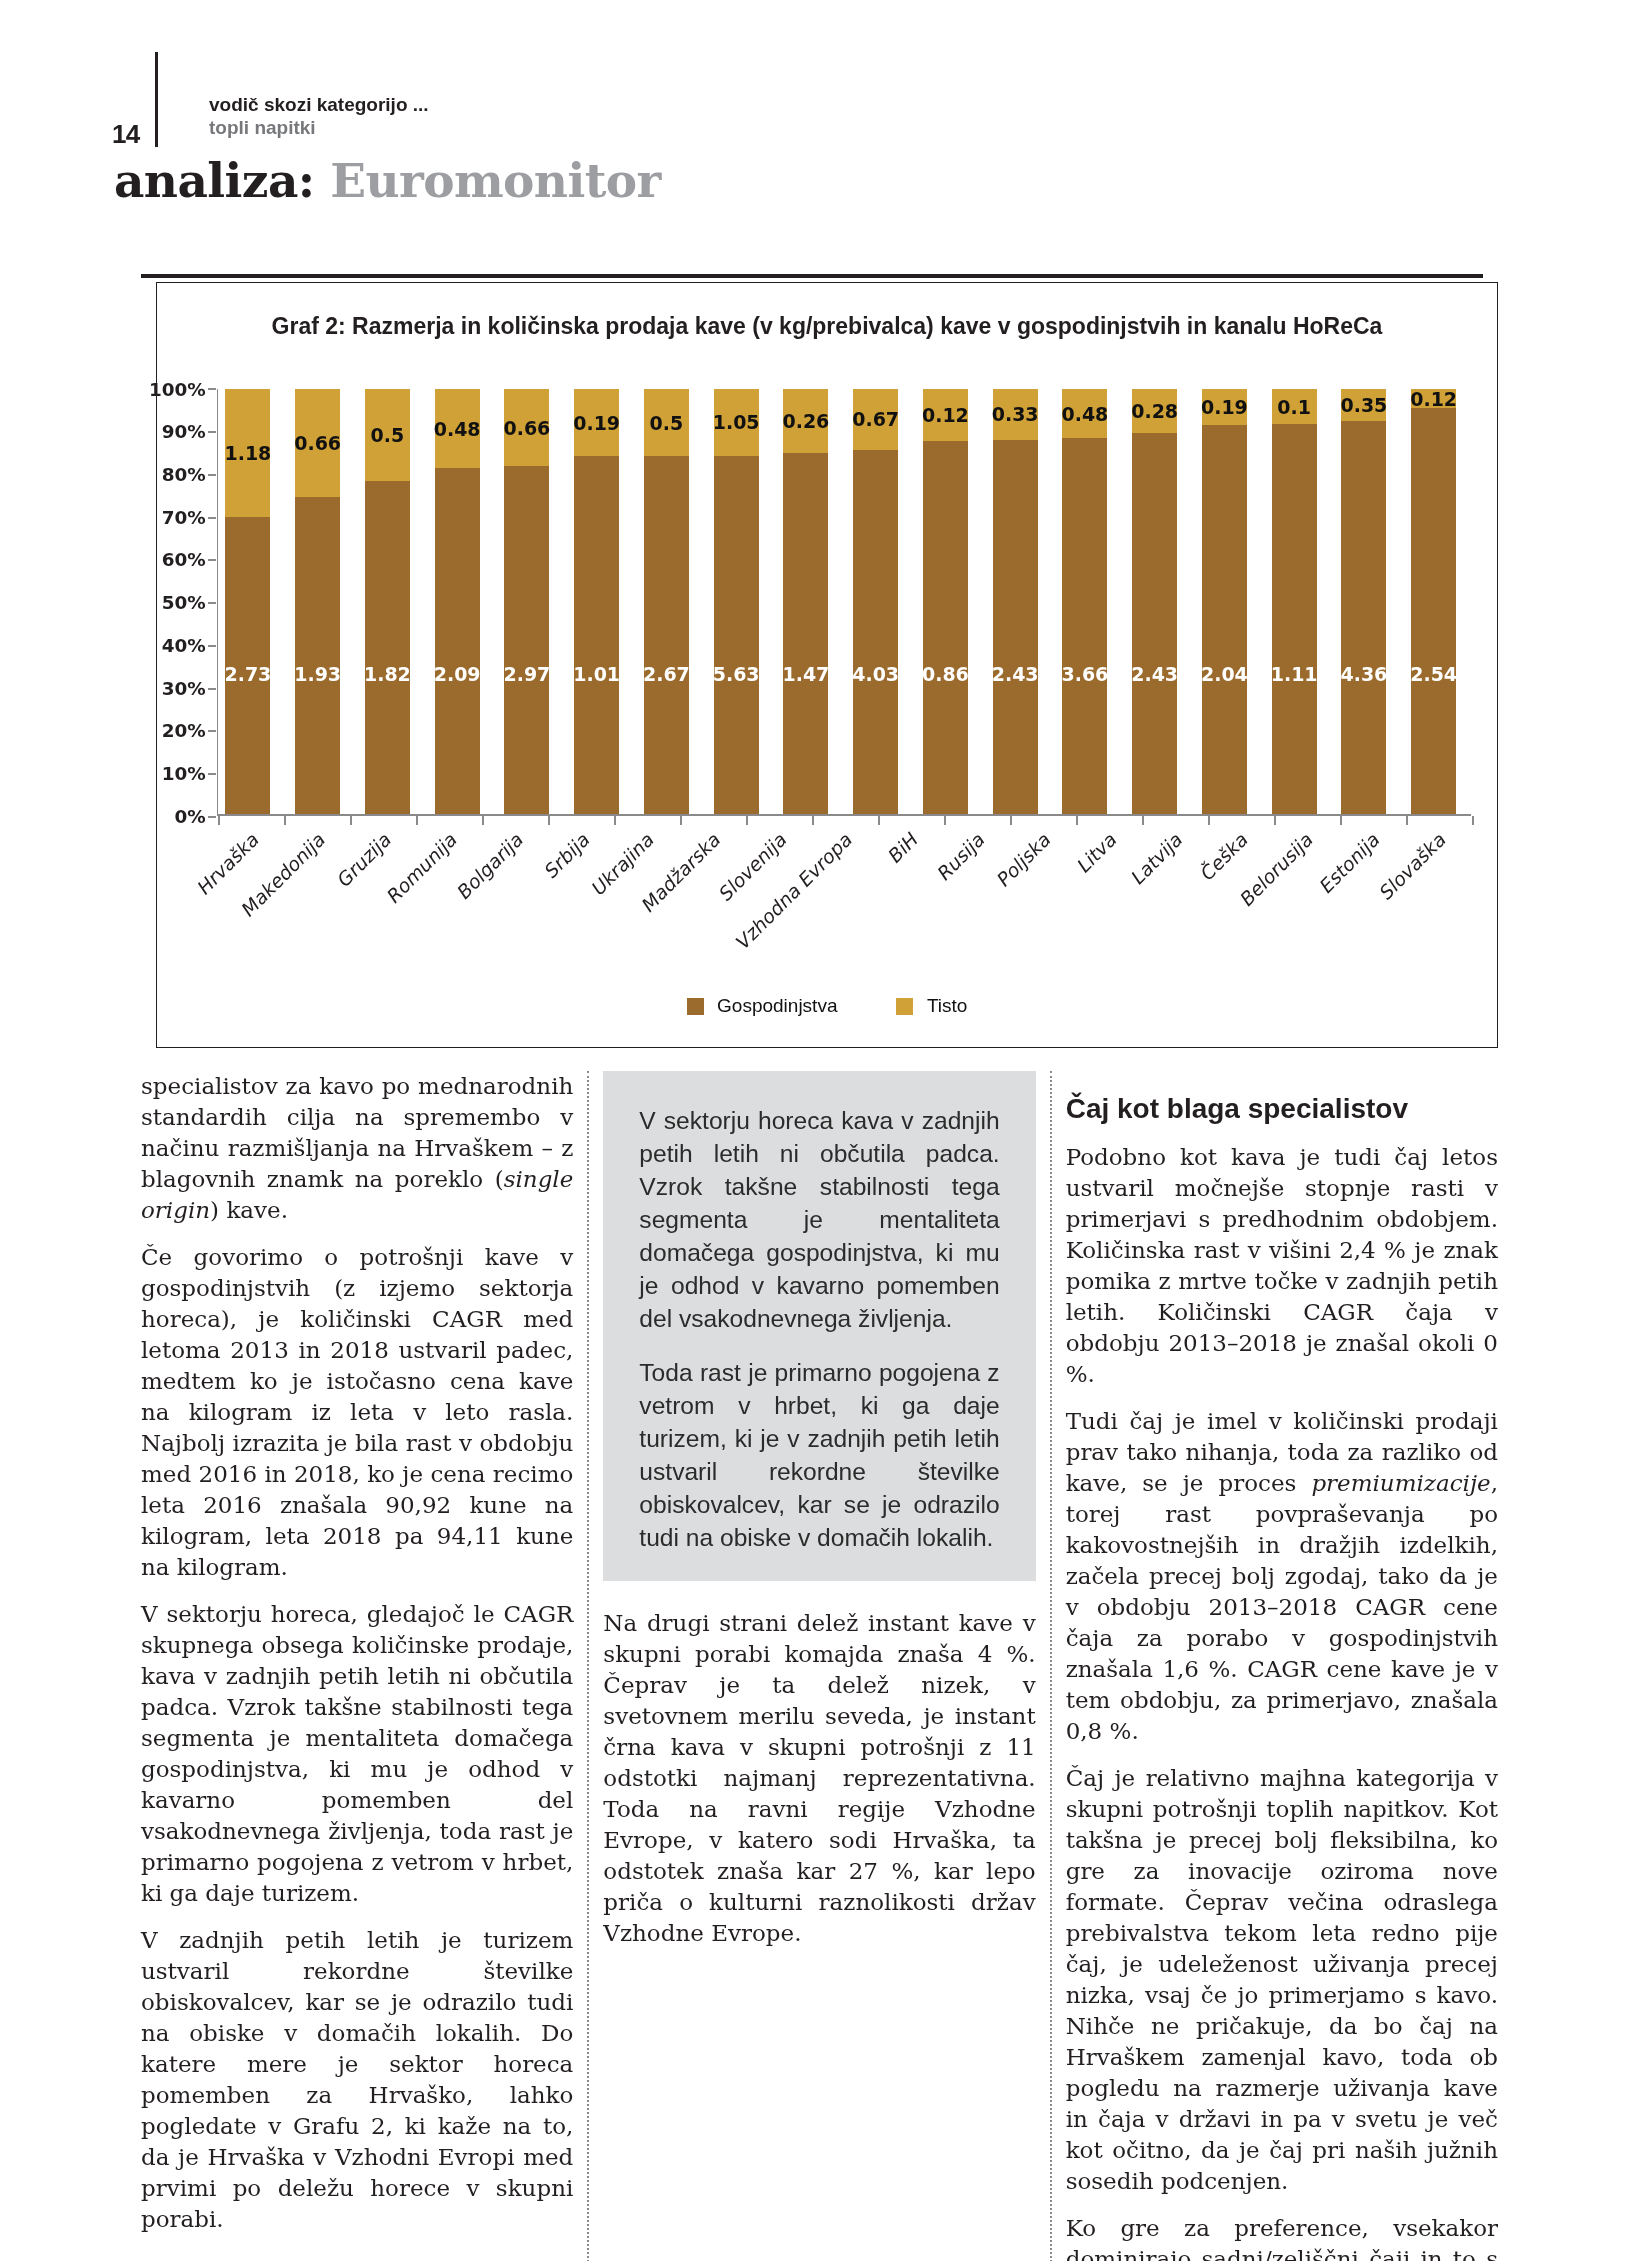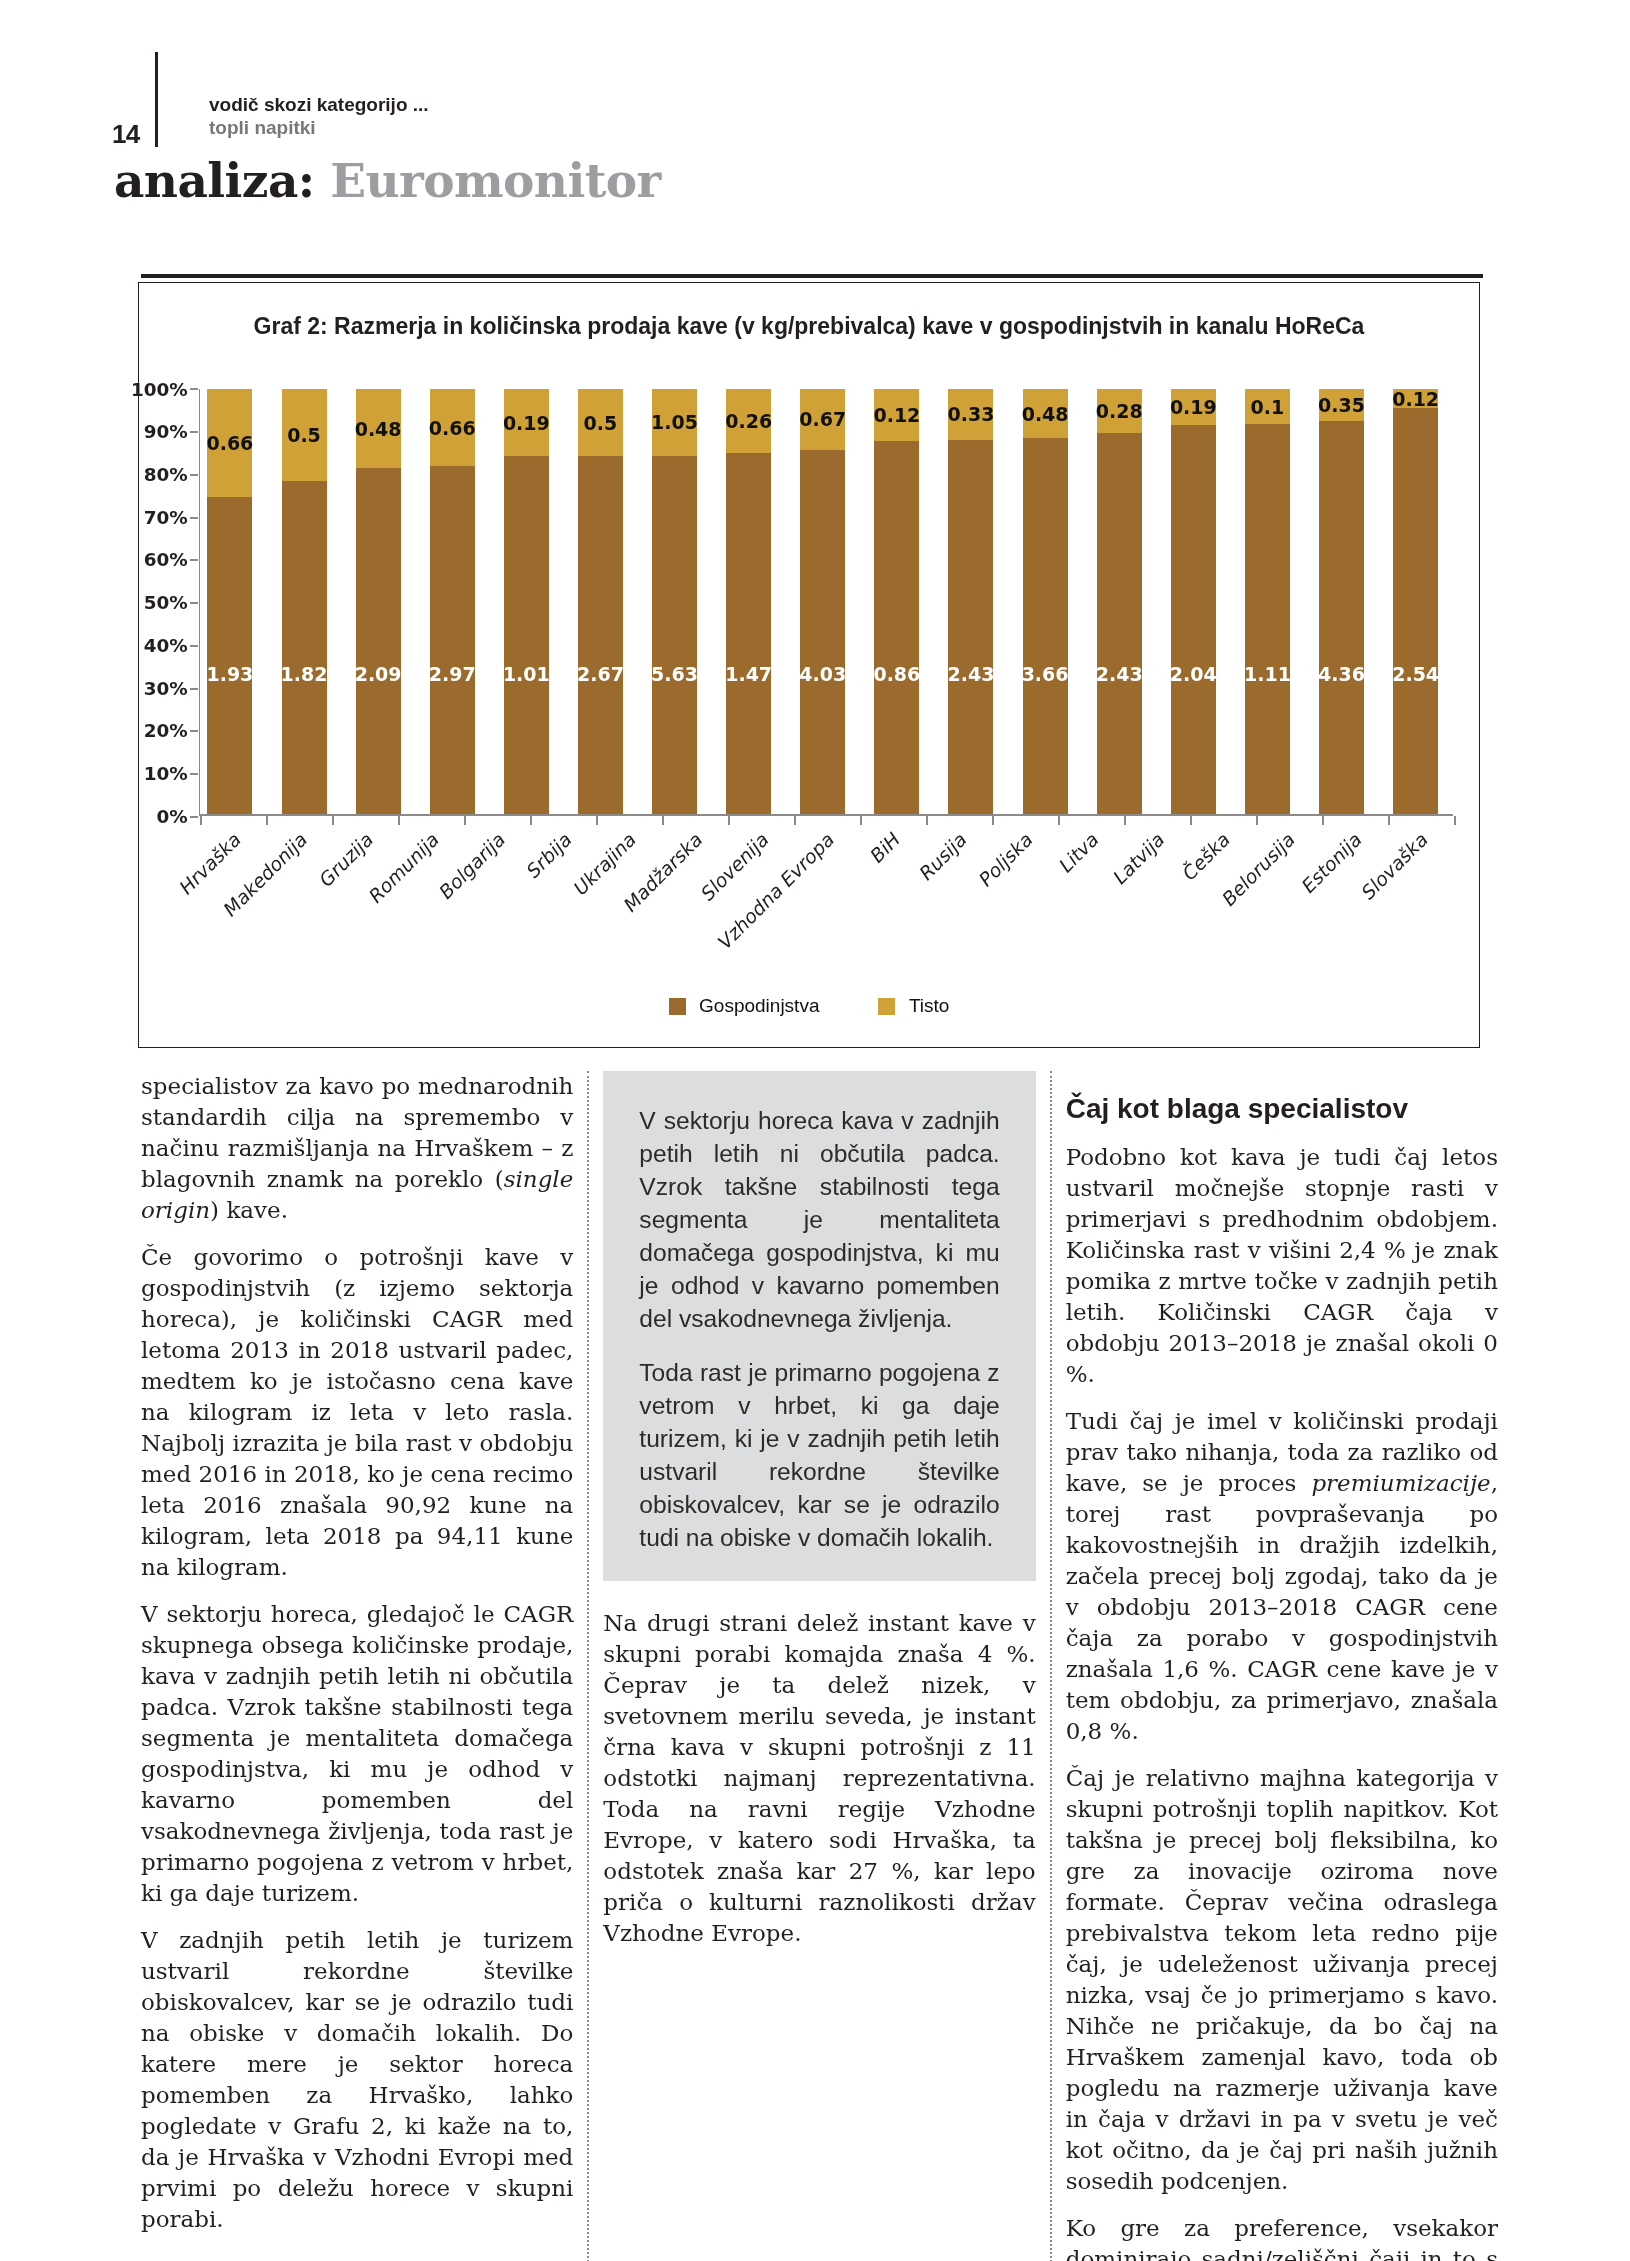--- a/index.html
+++ b/index.html
@@ -11,21 +11,21 @@
   
   .pagenum { position:absolute; left:112px; top:119px; font:bold 26px "Liberation Sans", sans-serif; letter-spacing:-0.6px; }
   .vrule { position:absolute; left:155px; top:52px; width:2.5px; height:95px; background:#231f20; }
   .kicker { position:absolute; left:209px; top:93px; font:bold 19px "Liberation Sans", sans-serif; line-height:23px; }
   .kicker .k2 { color:#77787b; }
   .headline { position:absolute; left:114px; top:157px; font:bold 47px "DejaVu Serif", serif; line-height:1; letter-spacing:-0.6px; }
   .headline .gray { color:#9c9ea1; }
   .section-rule { position:absolute; left:141px; top:274px; width:1342px; height:4.3px; background:#231f20; }
 
   
-  .chart-box { position:absolute; left:138px; top:282px; width:1342px; height:766px; border:1.2px solid #231f20; background:#fff; }
+  .chart-box { position:absolute; left:156px; top:282px; width:1342px; height:766px; border:1.2px solid #231f20; background:#fff; }
   .chart-title { position:absolute; left:0; right:0; top:29.5px; text-align:center; font:bold 23px "Liberation Sans", sans-serif; color:#231f20; }
   .plot { position:absolute; left:60px; top:106px; width:1254px; height:427px;
           border-left:1.8px solid #8a8a8a; border-bottom:2.5px solid #8a8a8a; }
   .bars { position:absolute; left:7.4px; right:14.7px; top:0; bottom:0; display:flex; justify-content:space-between; align-items:stretch; }
   .bar { width:45px; position:relative; display:flex; flex-direction:column; }
   .seg-h { background:#d0a136; display:flex; align-items:center; justify-content:center; overflow:visible; }
   .seg-g { background:#9a6b2d; }
   .val { font:bold 19px "DejaVu Sans", sans-serif; white-space:nowrap; }
   .val-h { color:#111111; }
   .val-g { position:absolute; bottom:33%; left:-7.4px; right:-7.4px; text-align:center; transform:translateY(50%); color:#ffffff; }
@@ -58,20 +58,27 @@
   <div class="k1">vodič skozi kategorijo ...</div>
   <div class="k2">topli napitki</div>
 </div>
 <h1 class="headline"><span>analiza:</span> <span class="gray">Euromonitor</span></h1>
 <div class="section-rule"></div>
 
 <section class="chart-box">
   <h2 class="chart-title">Graf 2: Razmerja in količinska prodaja kave (v kg/prebivalca) kave v gospodinjstvih in kanalu HoReCa</h2>
   <div class="plot" id="plot">
     <div class="bars" id="bars">
+        <div class="bar">
+          <div class="seg-h" style="height: 30.179%;">
+            <div class="val val-h">1.18</div>
+          </div>
+          <div class="seg-g" style="height: 69.821%;"></div>
+          <div class="val val-g">2.73</div>
+        </div>
         <div class="bar">
           <div class="seg-h" style="height: 25.4826%;">
             <div class="val val-h">0.66</div>
           </div>
           <div class="seg-g" style="height: 74.5174%;"></div>
           <div class="val val-g">1.93</div>
         </div>
         <div class="bar">
           <div class="seg-h" style="height: 21.5517%;">
             <div class="val val-h">0.5</div>

